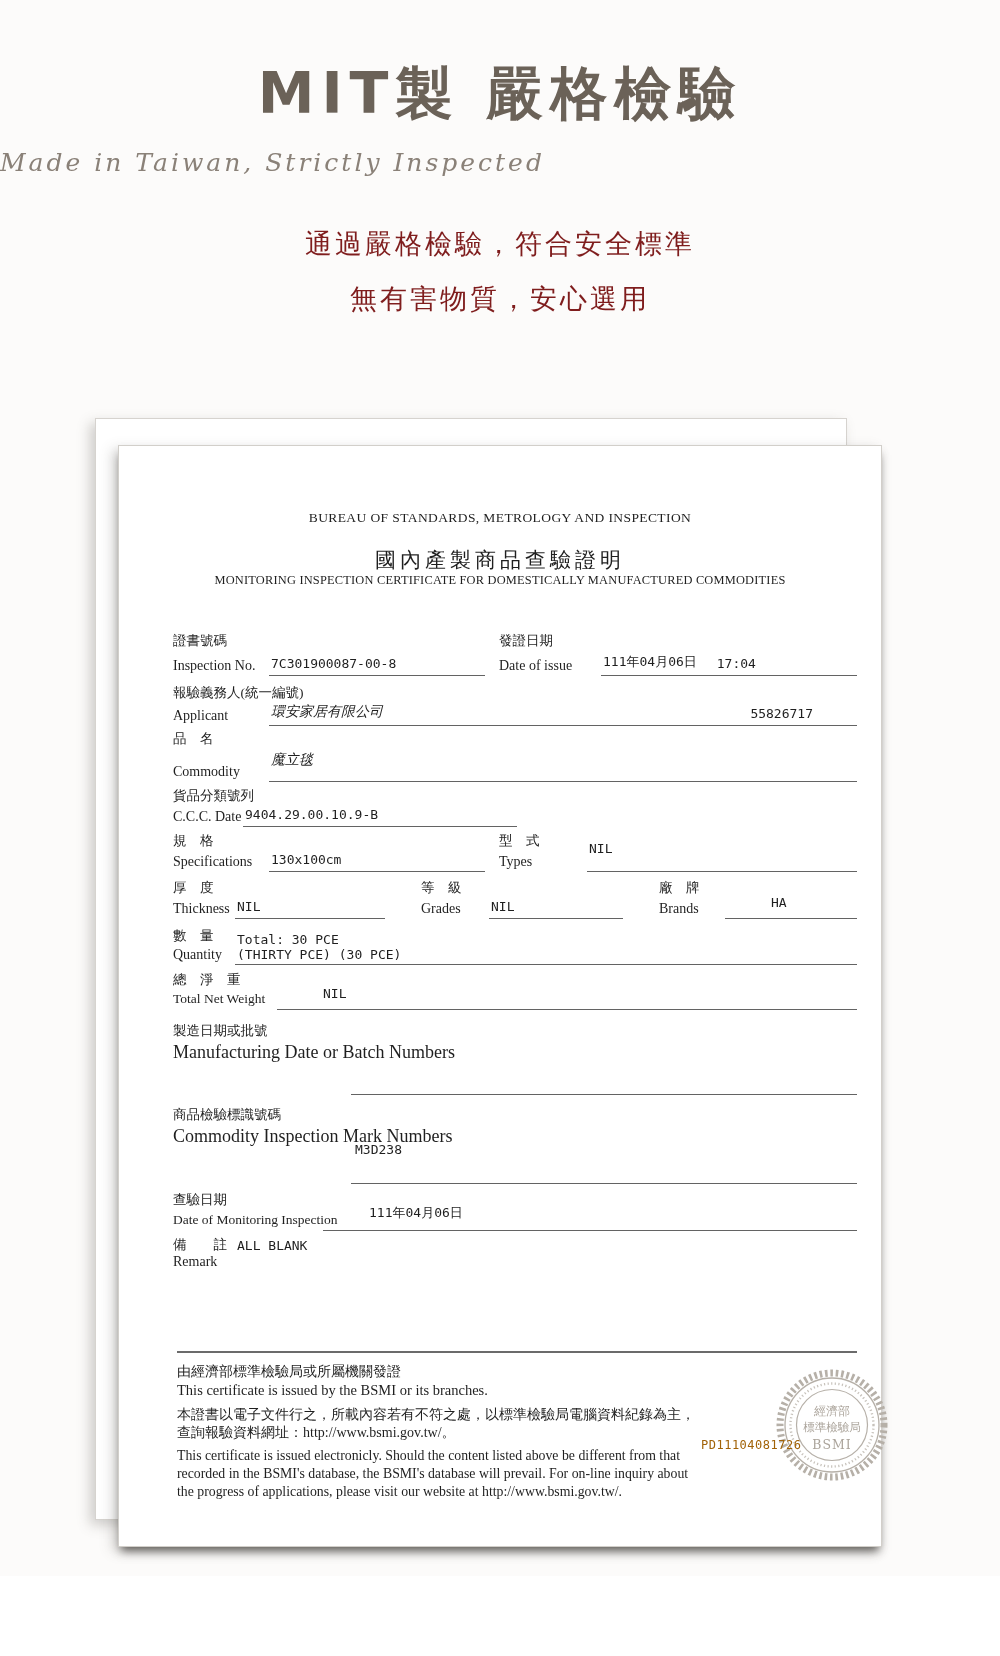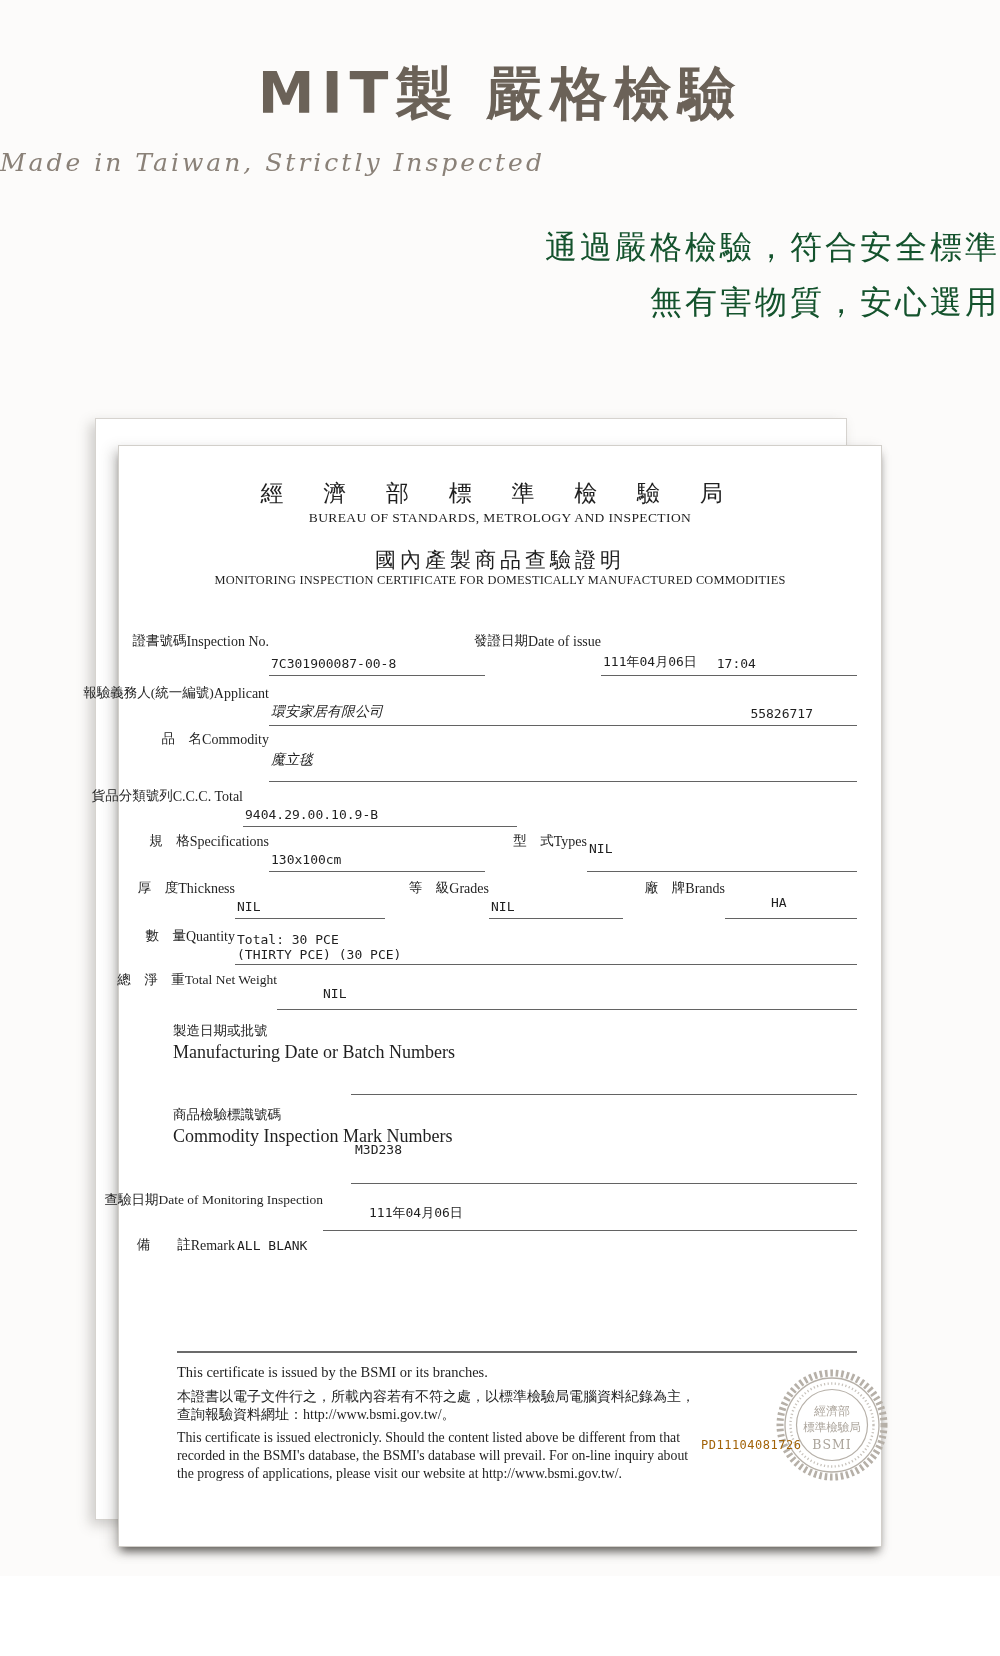--- a/index.html
+++ b/index.html
@@ -13,23 +13,23 @@
     position:absolute;top:56px;left:0;width:100%;text-align:center;
     font-family:"DejaVu Sans","Liberation Sans",sans-serif;font-weight:bold;
     font-size:57px;letter-spacing:7px;color:#6b6258;
   }
   .hero-script{
     position:absolute;top:148px;left:0;width:100%;text-align:left;
     font-family:"DejaVu Serif","Liberation Serif",serif;font-style:italic;
     font-size:25px;letter-spacing:3px;color:#8a8178;
   }
   .tagline{
-    position:absolute;left:0;width:100%;text-align:right;
+    position:absolute;left:0;width:100%;text-align:center;
     font-family:"DejaVu Sans","Liberation Sans",sans-serif;font-weight:500;
-    font-size:32px;letter-spacing:3px;color:#14532d;
+    font-size:27px;letter-spacing:3px;color:#7f1d1d;
   }
   .t1{top:226px}.t2{top:281px}
   
   .sheet-back{
     position:absolute;left:95px;top:418px;width:750px;height:1100px;
     background:#ffffff;border:1px solid #d6d3cf;
     box-shadow:-5px 5px 12px rgba(90,85,80,.28);
   }
   .sheet-front{
     position:absolute;left:118px;top:445px;width:762px;height:1100px;
@@ -38,21 +38,21 @@
   }
   
   .chead{position:absolute;left:0;width:100%;text-align:center;white-space:nowrap;}
   .c-agency{top:32px;font-size:23px;letter-spacing:17px;}
   .c-en1{top:64px;font-size:13.5px;letter-spacing:.4px;}
   .c-en2{top:81px;font-size:13.5px;letter-spacing:.4px;}
   .c-title{top:100px;font-size:21px;letter-spacing:4px;}
   .c-ten{top:127px;font-size:12.4px;letter-spacing:.2px;}
   
   .row{position:absolute;left:54px;right:24px;display:flex;align-items:stretch;}
-  .lbl{display:flex;flex-direction:row;justify-content:flex-end;flex:none;}
+  .lbl{display:flex;flex-direction:column;justify-content:space-between;flex:none;}
   .lbl .cjk{font-size:13.5px;line-height:1.1;white-space:nowrap;}
   .lbl .en{font-size:14px;line-height:1.1;white-space:nowrap;padding-bottom:3px;}
   .lbl .en.sm{font-size:13.5px;}
   .val{
     border-bottom:1px solid #636363;
     font-family:"DejaVu Sans Mono","Liberation Mono",monospace;font-size:13px;
     display:flex;align-items:flex-end;padding:0 0 4px 2px;white-space:nowrap;
   }
   .val.noline{border-bottom:none;}
   .val.kai{font-family:"DejaVu Serif","Liberation Serif",serif;font-style:italic;font-size:14px;}
@@ -89,21 +89,20 @@
 
   <div class="hero-title">MIT製 嚴格檢驗</div>
   <div class="hero-script">Made in Taiwan, Strictly Inspected</div>
   <div class="tagline t1">通過嚴格檢驗，符合安全標準</div>
   <div class="tagline t2">無有害物質，安心選用</div>
 
   <div class="sheet-back"></div>
 
   <div class="sheet-front">
 
-    <div class="chead c-agency">經 濟 部 標 準 檢 驗 局</div>
     <div class="chead c-en1">BUREAU OF STANDARDS, METROLOGY AND INSPECTION</div>
     <div class="chead c-title">國內產製商品查驗證明</div>
     <div class="chead c-ten">MONITORING INSPECTION CERTIFICATE FOR DOMESTICALLY MANUFACTURED COMMODITIES</div>
 
     <div class="row" style="top:188px;height:42px;">
       <div class="lbl" style="width:96px;">
         <span class="cjk">證書號碼</span>
         <span class="en">Inspection No.</span>
       </div>
       <div class="val" style="width:214px;">
@@ -138,21 +137,21 @@
         <span class="en">Commodity</span>
       </div>
       <div class="val kai" style="flex:1;">
         <span style="position:relative;top:-8px;">魔立毯</span>
       </div>
     </div>
 
     <div class="row" style="top:343px;height:38px;">
       <div class="lbl" style="width:70px;">
         <span class="cjk">貨品分類號列</span>
-        <span class="en">C.C.C. Total</span>
+        <span class="en">C.C.C. Date</span>
       </div>
       <div class="val" style="width:272px;">
         <span>9404.29.00.10.9-B</span>
       </div>
       <div class="filler"></div>
     </div>
 
     <div class="row" style="top:388px;height:38px;">
       <div class="lbl" style="width:96px;">
         <span class="cjk">規　格</span>
@@ -246,20 +245,21 @@
         <span class="en">Remark</span>
       </div>
       <div class="val noline" style="flex:1;align-items:flex-start;padding-top:0;">
         <span>ALL BLANK</span>
       </div>
     </div>
 
     <div class="c-divider"></div>
 
     <div class="cfoot">
+      <div class="fcjk">由經濟部標準檢驗局或所屬機關發證</div>
       <div class="fen">This certificate is issued by the BSMI or its branches.</div>
       <div class="fcjk gap">本證書以電子文件行之，所載內容若有不符之處，以標準檢驗局電腦資料紀錄為主，</div>
       <div class="fcjk">查詢報驗資料網址：http://www.bsmi.gov.tw/。</div>
       <div class="fen-par">This certificate is issued electronicly. Should the content listed above be different from that recorded in the BSMI's database, the BSMI's database will prevail. For on-line inquiry about the progress of applications, please visit our website at http://www.bsmi.gov.tw/.</div>
     </div>
 
     <svg class="seal" viewBox="0 0 118 118">
       <circle cx="59" cy="59" r="52" fill="none" stroke="#b6b0a8" stroke-width="7" stroke-dasharray="2.6 2.8"></circle>
       <circle cx="59" cy="59" r="47" fill="#ffffff" stroke="#b6b0a8" stroke-width="1.3"></circle>
       <circle cx="59" cy="59" r="41.5" fill="none" stroke="#bdb7af" stroke-width="2.4" stroke-dasharray="1.2 2.4" opacity="0.85"></circle>

